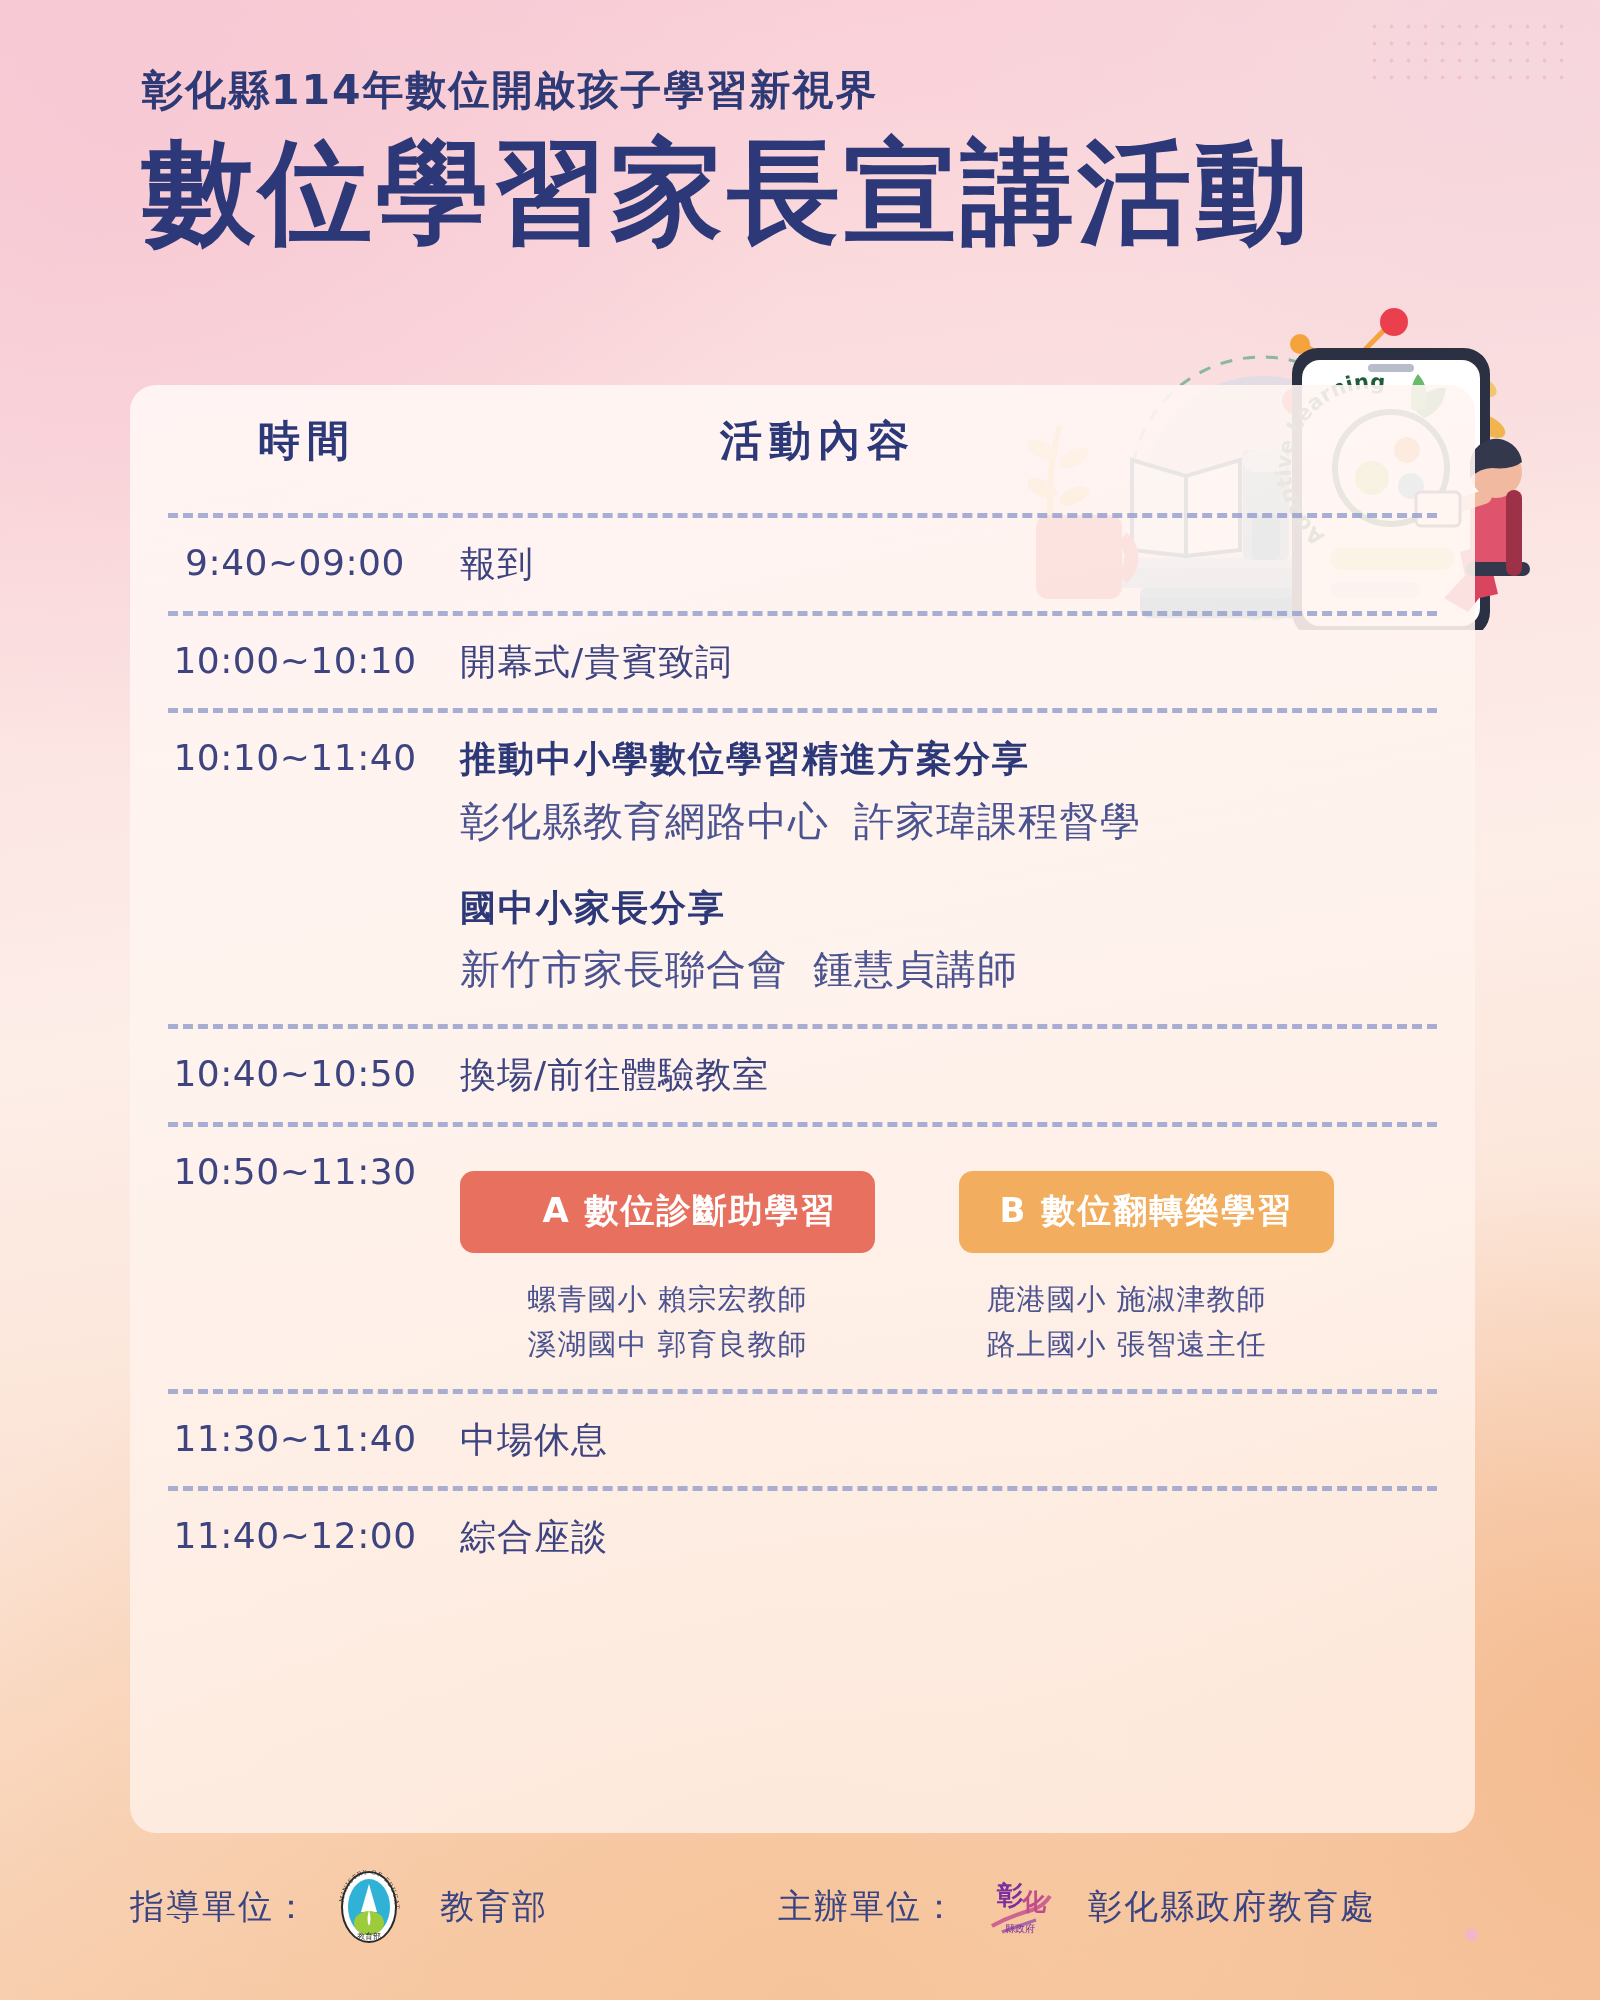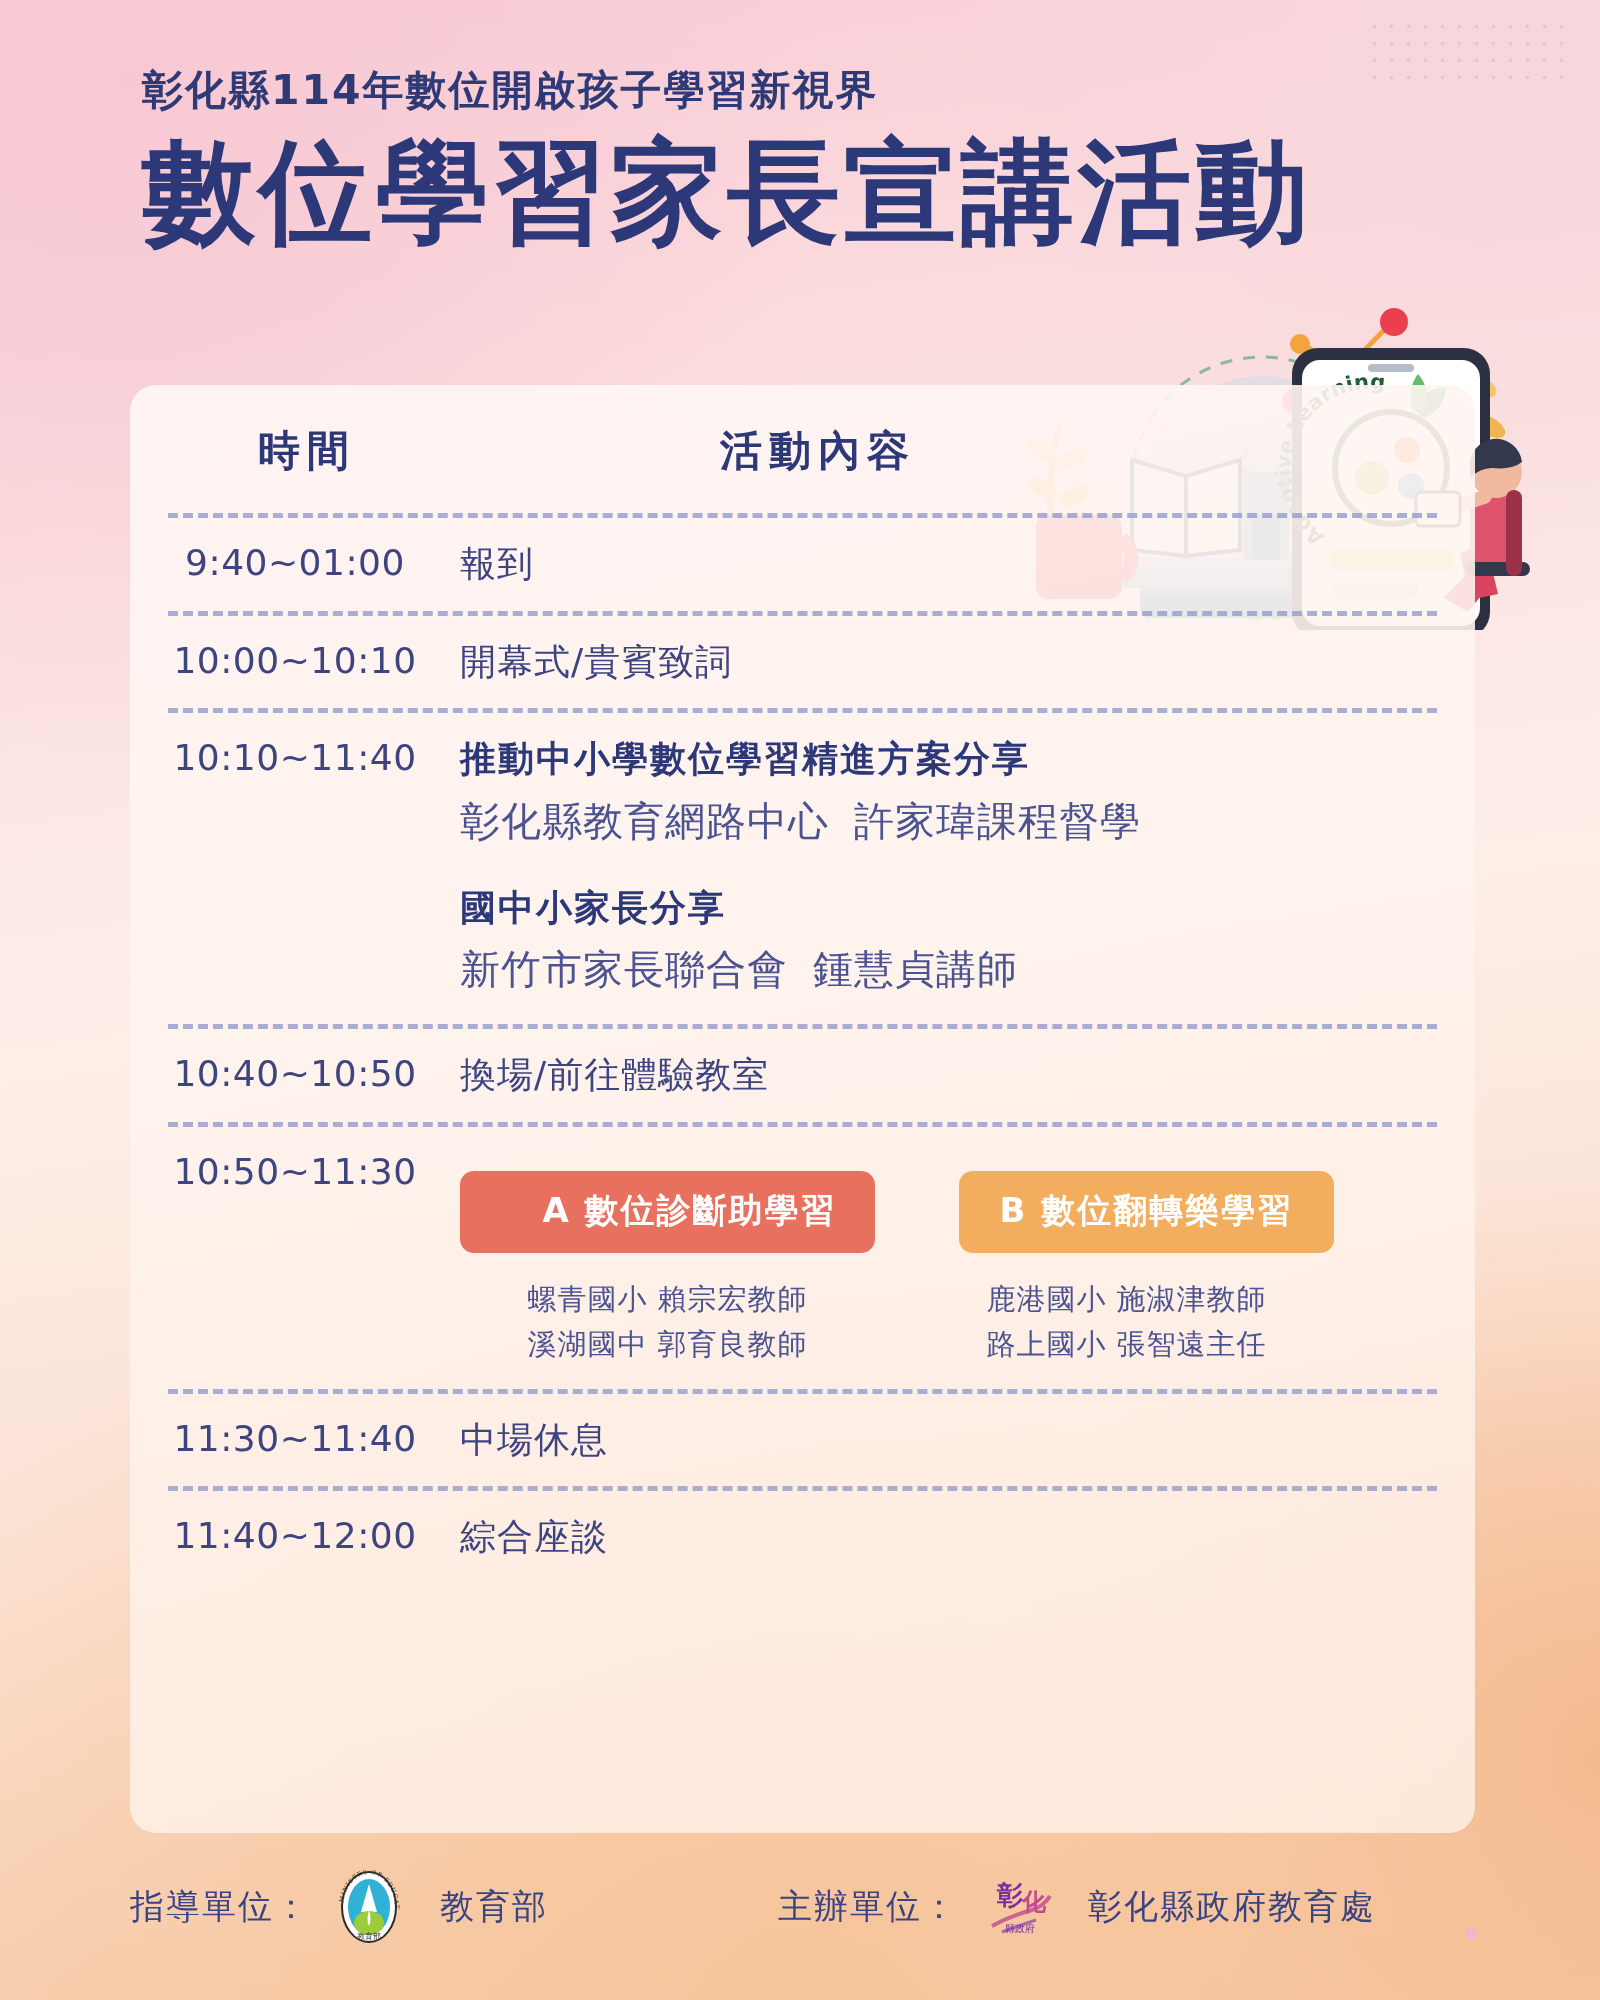--- a/index.html
+++ b/index.html
@@ -46,21 +46,21 @@
   
   .illus{position:absolute;left:1000px;top:300px;width:560px;height:330px;}
   .illus svg{display:block;}
 
   
   .card{
     position:absolute;left:130px;top:385px;width:1345px;height:1448px;
     background:linear-gradient(168deg,rgba(255,247,245,.92) 0%,rgba(255,243,237,.88) 45%,rgba(255,238,228,.86) 100%);
     border-radius:26px;
   }
-  .thead{position:absolute;left:0;top:38px;width:100%;height:70px;}
+  .thead{position:absolute;left:0;top:28px;width:100%;height:70px;}
   .thead .h-time{position:absolute;left:128px;top:0;font-size:42px;font-weight:800;color:#2c3878;letter-spacing:7px;
                  font-family:"DejaVu Sans","Liberation Sans",sans-serif;}
   .thead .h-content{position:absolute;left:590px;top:0;font-size:42px;font-weight:800;color:#2c3878;letter-spacing:7px;
                  font-family:"DejaVu Sans","Liberation Sans",sans-serif;}
 
   .rows{position:absolute;left:0;top:128px;width:100%;}
   .divider{
     height:0;border-top:5px dashed #9aa2cf;opacity:.85;
     margin:0 38px 0 38px;
   }
@@ -218,21 +218,21 @@
     <div class="thead">
       <div class="h-time">時間</div>
       <div class="h-content">活動內容</div>
     </div>
 
     <div class="rows">
 
       <div class="divider"></div>
 
       <div class="row">
-        <div class="time">9:40~01:00</div>
+        <div class="time">9:40~09:00</div>
         <div class="content">
           <div class="c-main">報到</div>
         </div>
       </div>
 
       <div class="divider"></div>
 
       <div class="row">
         <div class="time">10:00~10:10</div>
         <div class="content">

